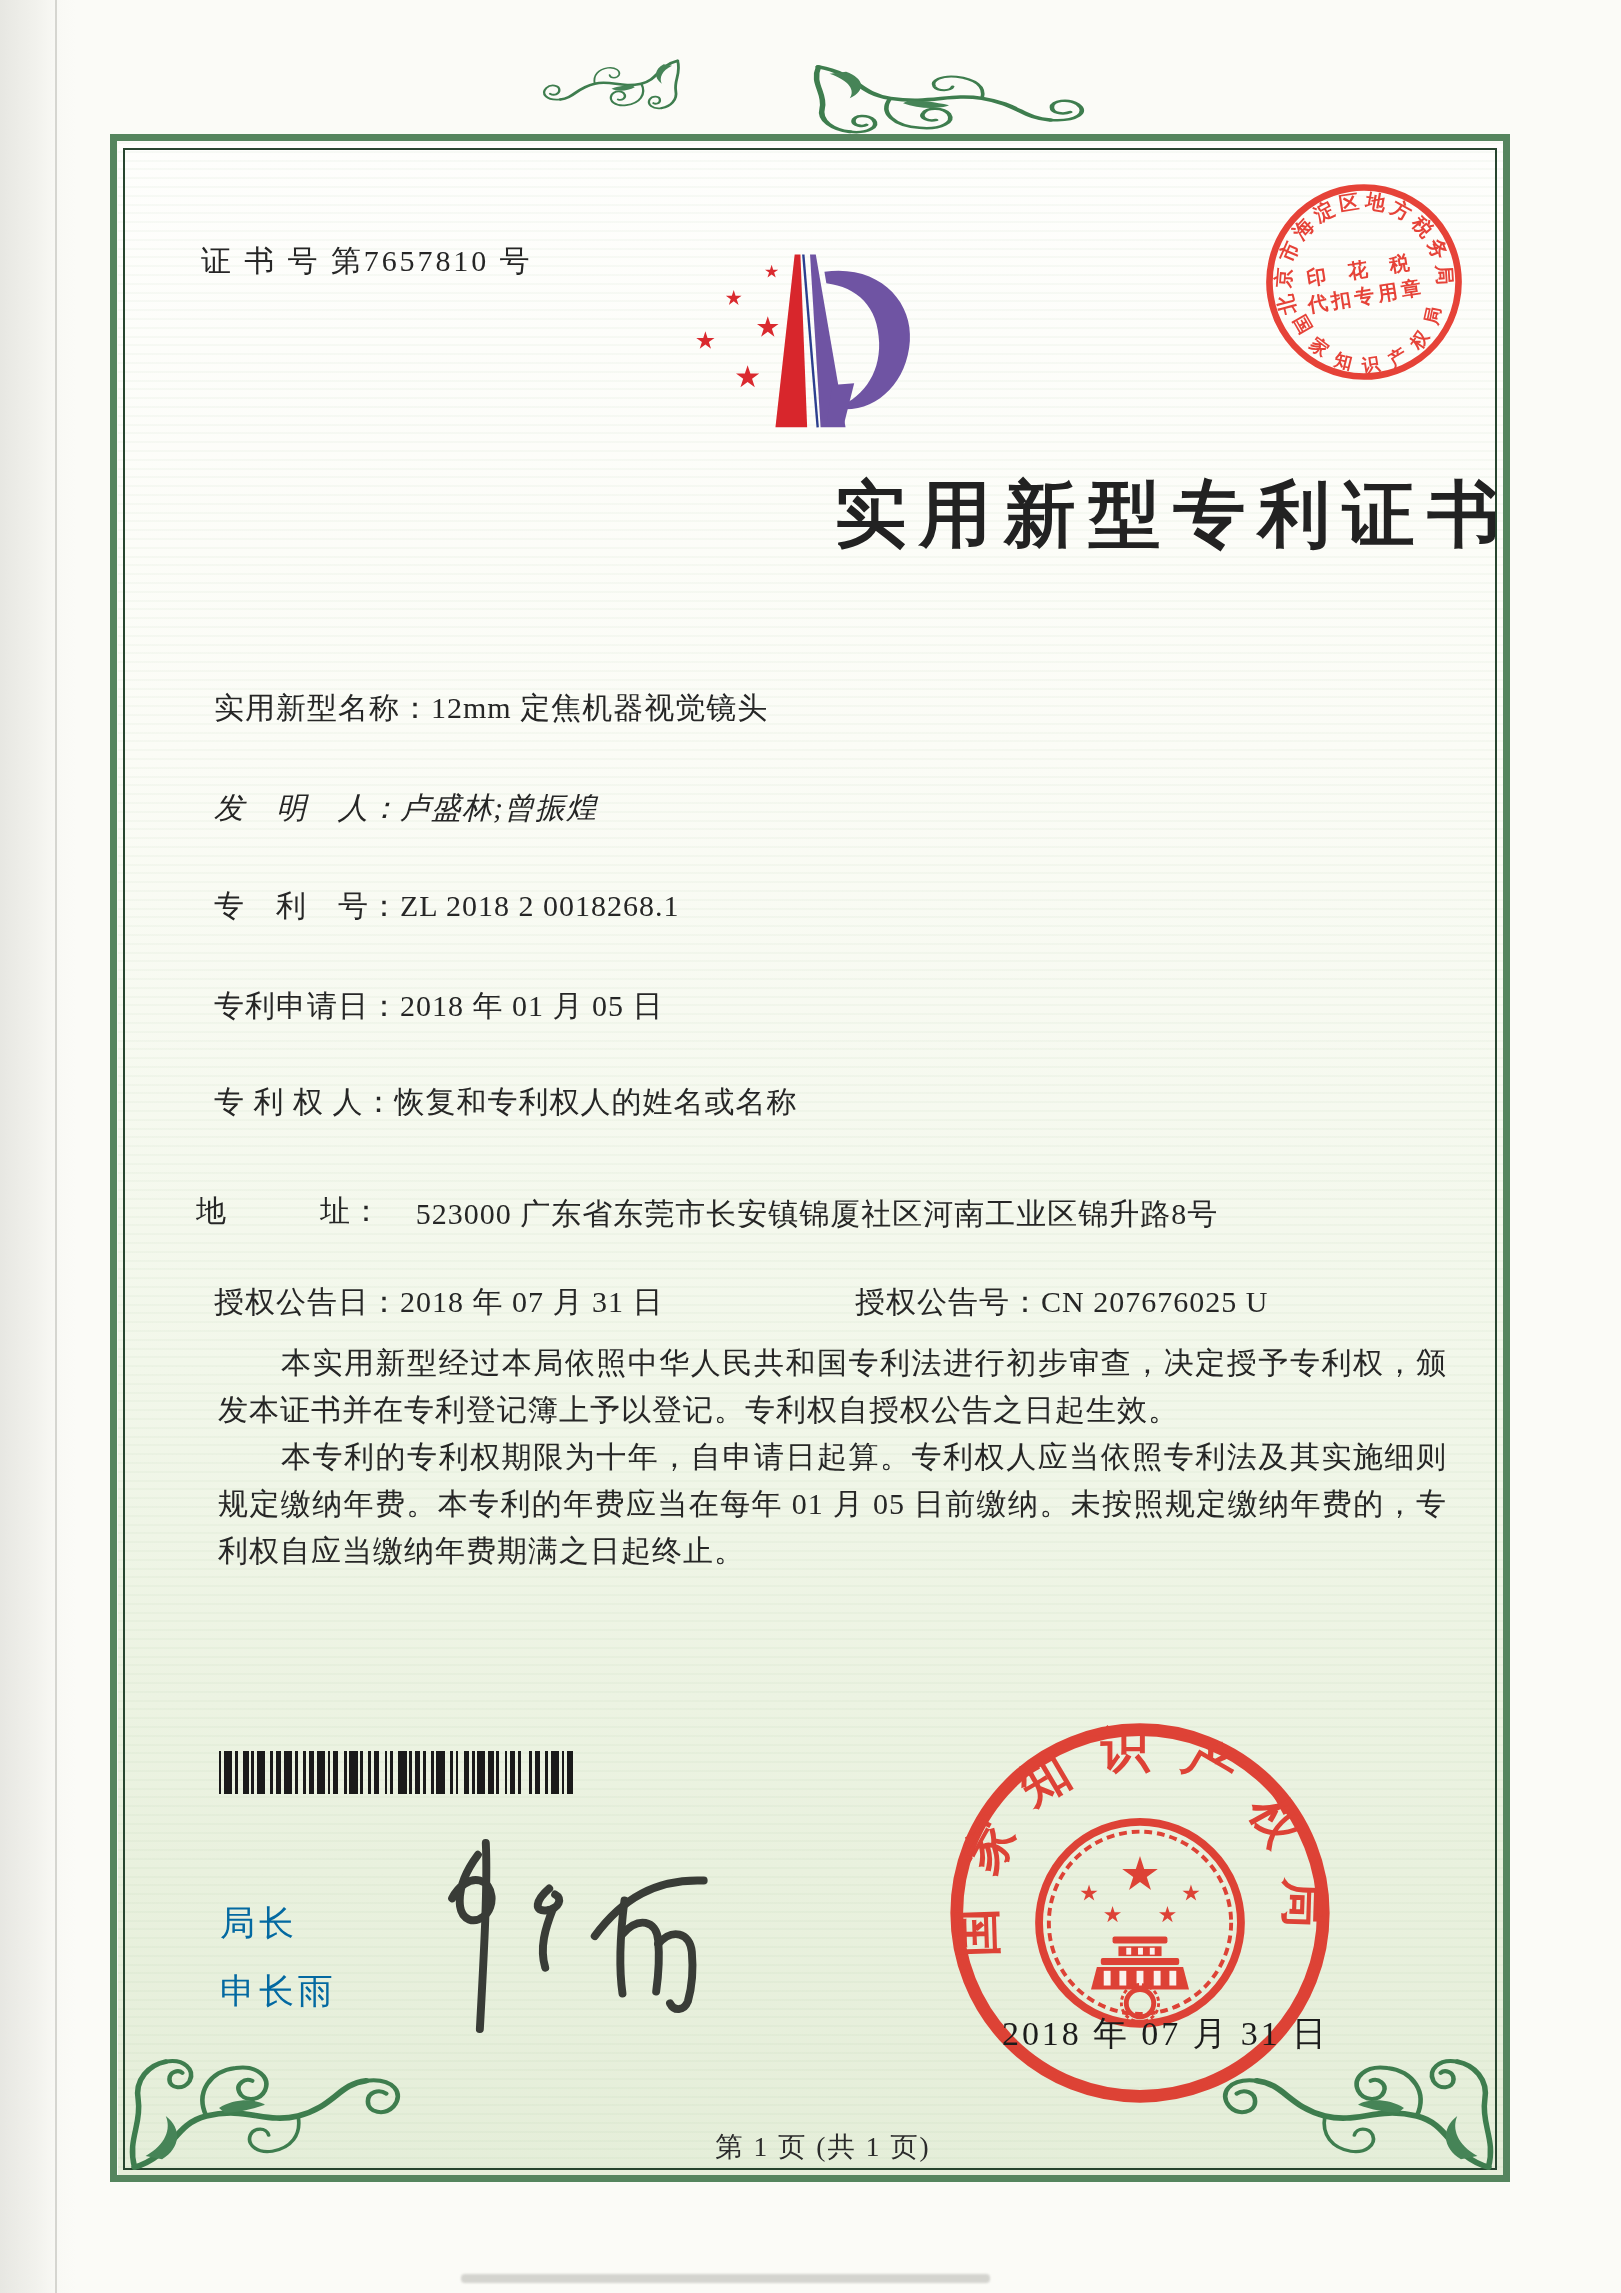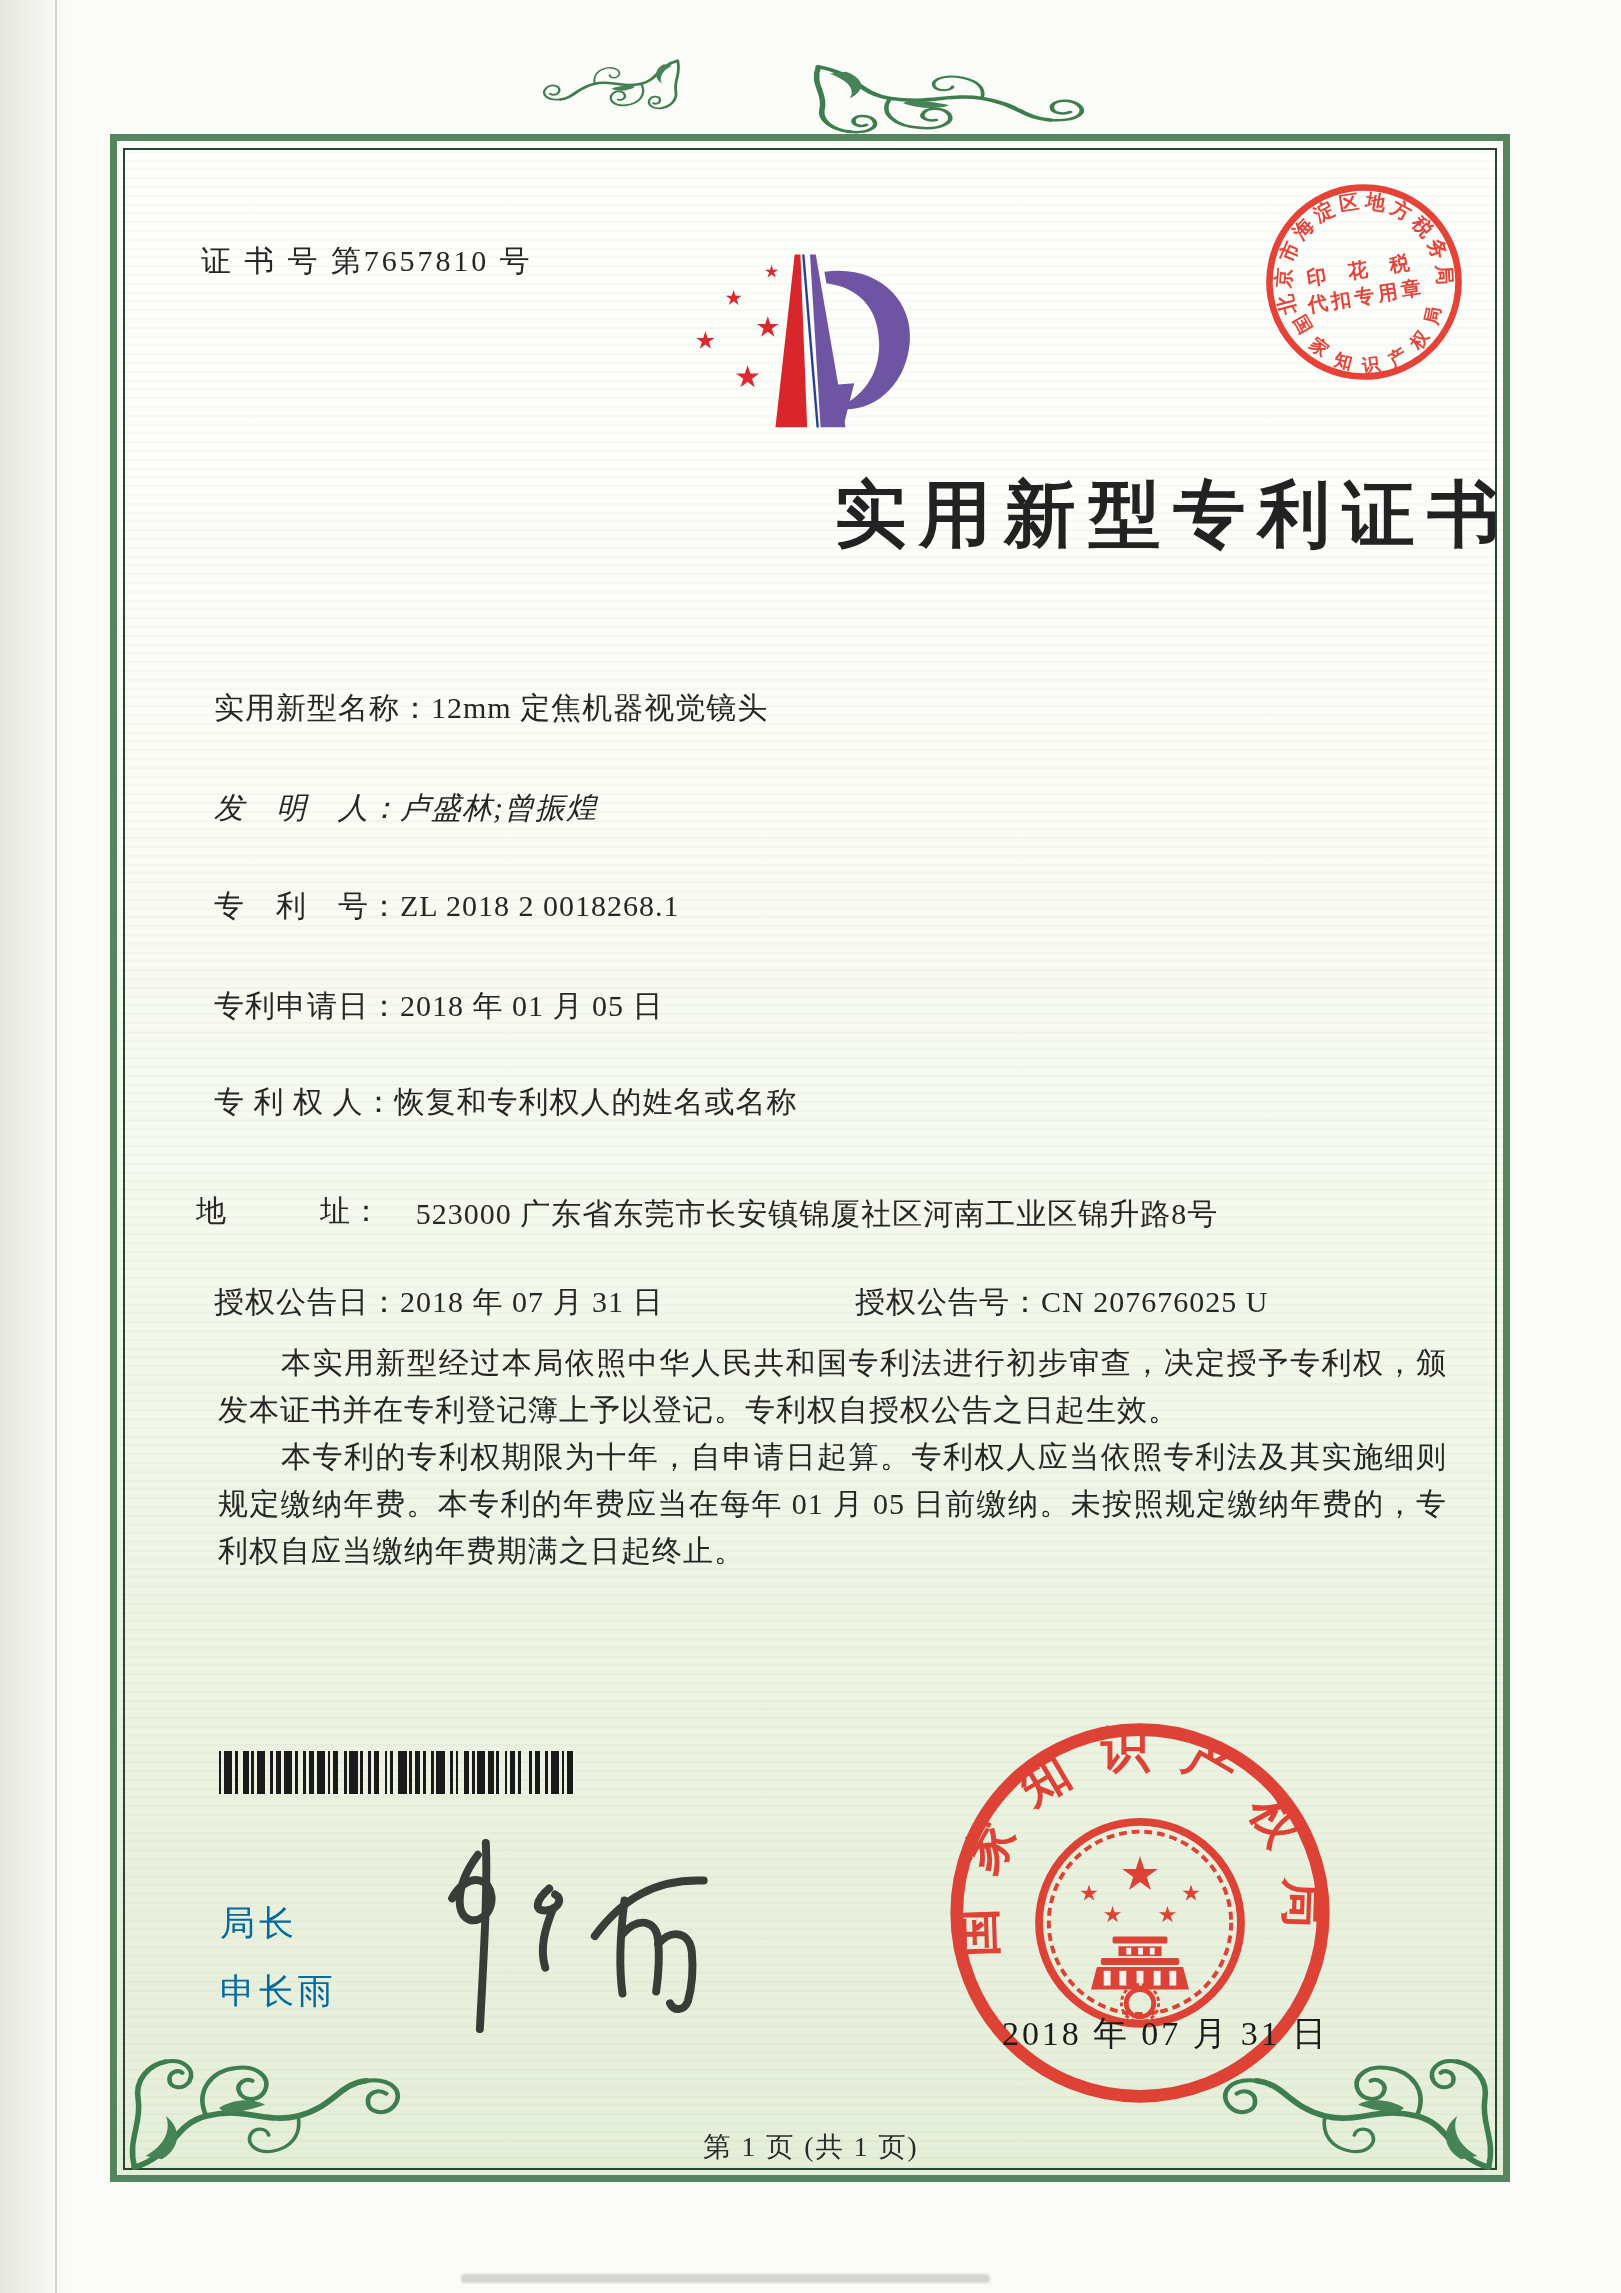--- a/index.html
+++ b/index.html
@@ -39,21 +39,21 @@
   }
   .row{font-size:30px;line-height:43px;white-space:nowrap;text-align:center;}
   .row .lbl{white-space:pre;letter-spacing:1px;}
   .row .val{letter-spacing:1px;}
   .row.addr{white-space:normal;}
   .row.addr .val{display:inline-block;width:870px;white-space:normal;vertical-align:top;line-height:49px;}
   .paras{left:218px;top:1339px;width:1229px;font-size:30px;line-height:47px;text-align:justify;}
   .paras p{margin:0;text-indent:63px;letter-spacing:1px;}
   .signer{left:220px;font-size:35px;font-family:"Liberation Sans","DejaVu Sans",sans-serif;color:#0369a1;letter-spacing:3.9px;}
   .seal-date{left:1002px;top:2011px;font-size:34px;letter-spacing:2.9px;color:#1c1c1c;white-space:nowrap;z-index:6;}
-  .footer{left:110px;top:2129px;width:1402px;text-align:center;font-size:27.4px;letter-spacing:2px;color:#2b2b2b;}
+  .footer{left:110px;top:2129px;width:1402px;text-align:center;font-size:27.4px;letter-spacing:2px;color:#2b2b2b;padding-left:12px;}
   .orn{pointer-events:none;}
   svg text{font-family:"Liberation Serif","DejaVu Serif",serif;}
 </style>
 </head>
 <body>
 
 <svg width="0" height="0" style="position:absolute" aria-hidden="true">
   <defs>
     <symbol id="star5" viewBox="-1.1 -1.1 2.2 2.2">
       <path d="M0,-1 L0.2245,-0.309 L0.951,-0.309 L0.3633,0.118 L0.5878,0.809 L0,0.382 L-0.5878,0.809 L-0.3633,0.118 L-0.951,-0.309 L-0.2245,-0.309 Z"></path>

